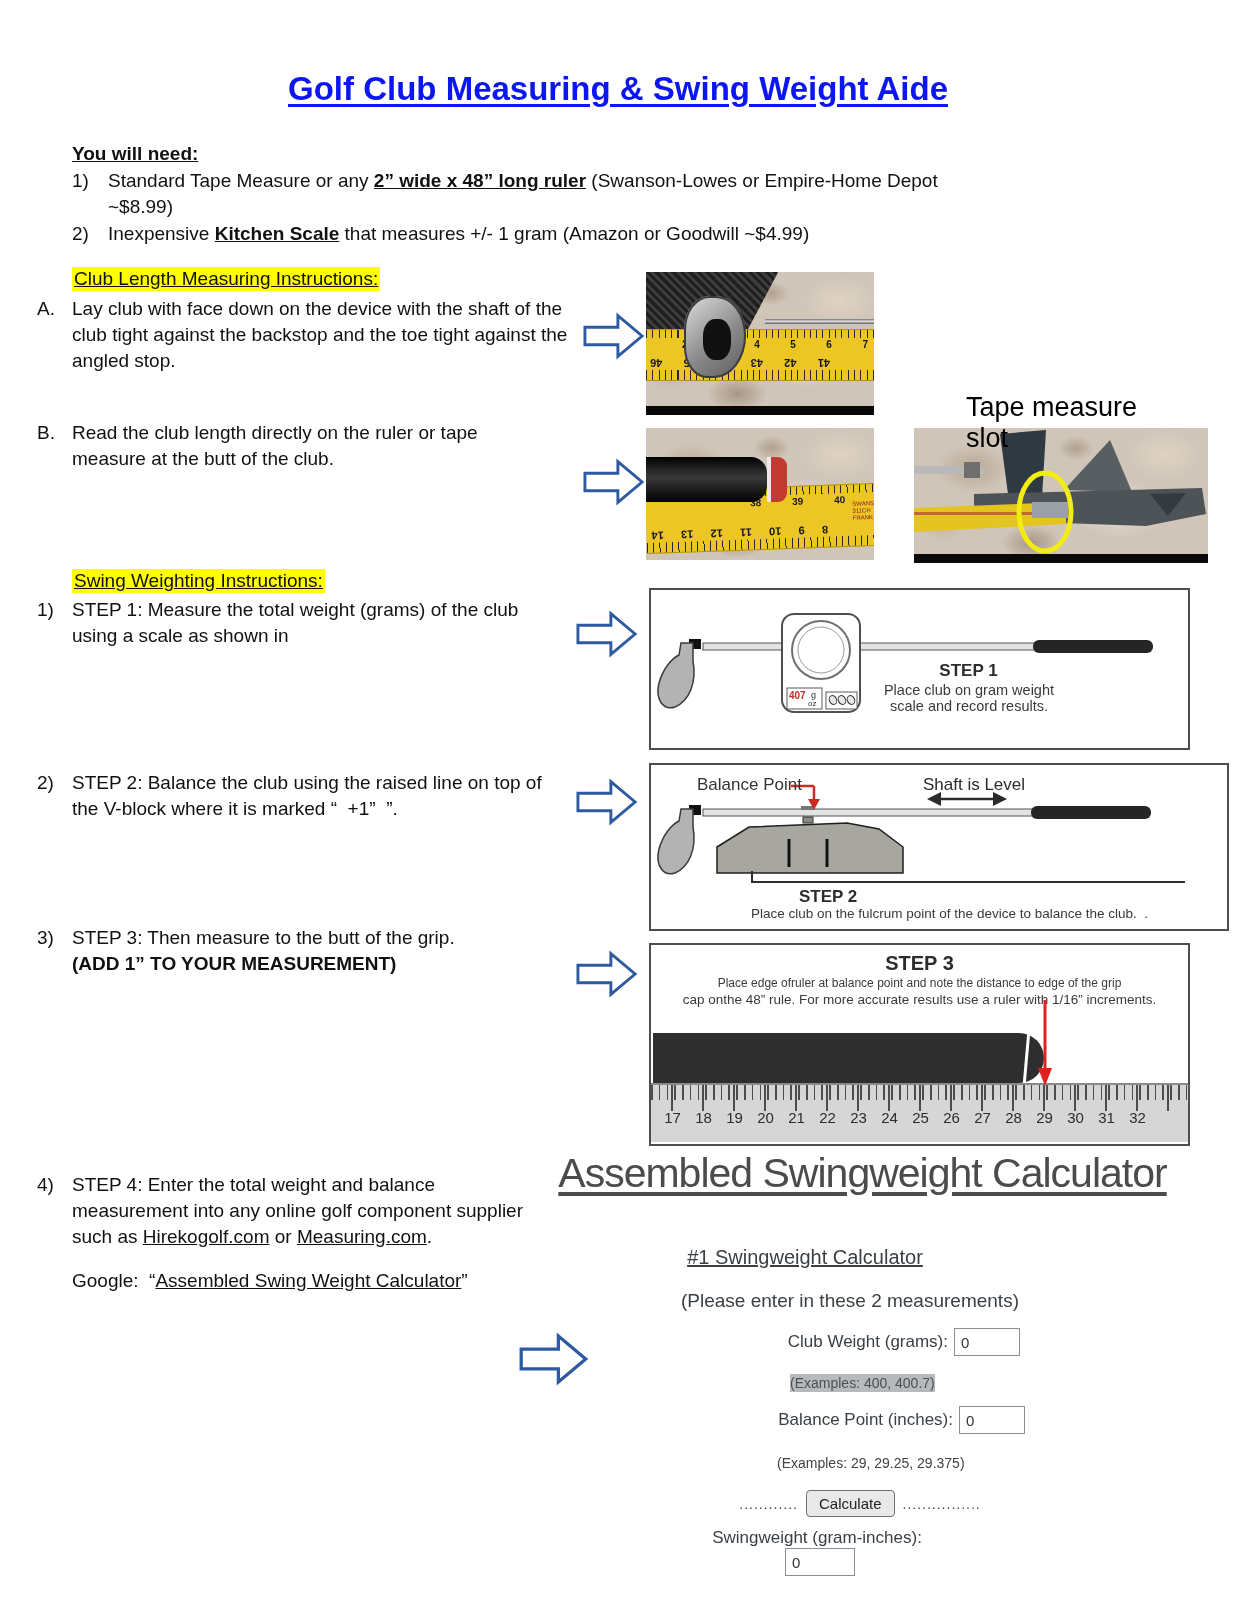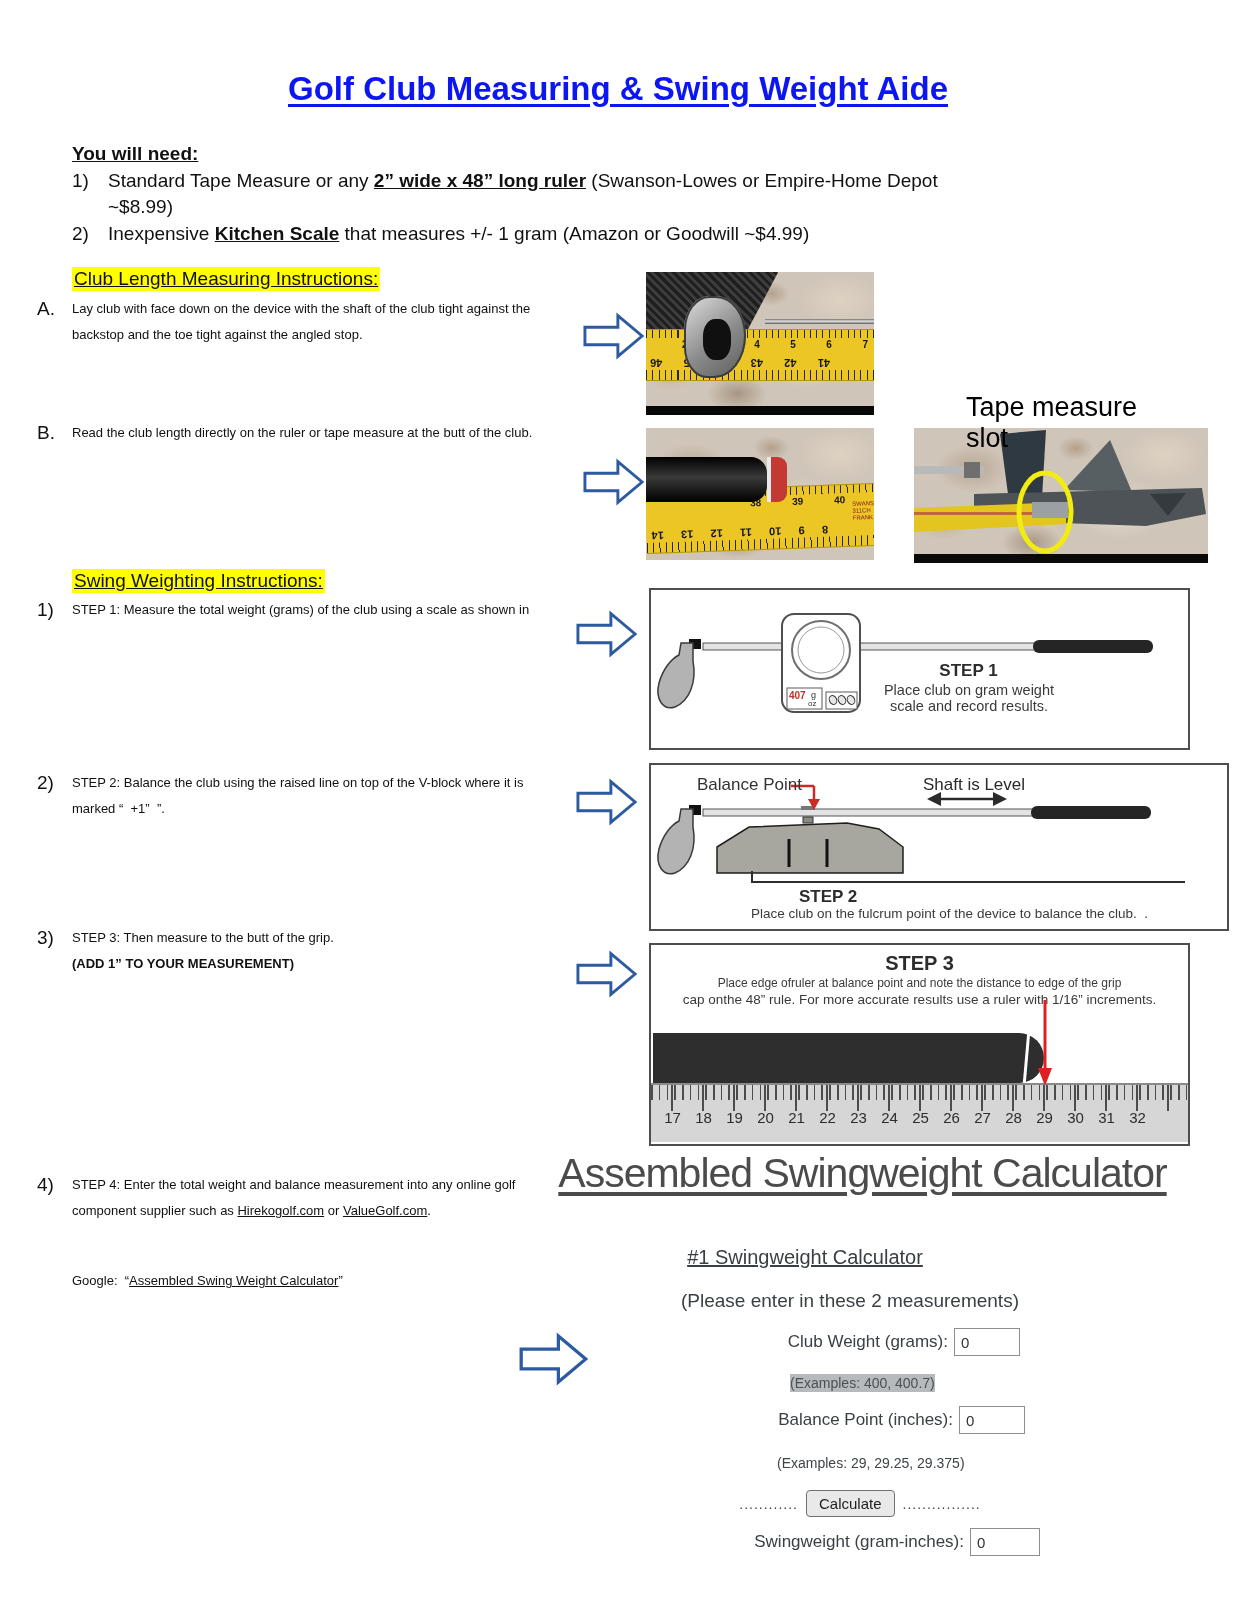--- a/index.html
+++ b/index.html
@@ -8,21 +8,21 @@
   .abs{position:absolute;}
   
   .title{width:100%;text-align:center;font-size:33px;font-weight:bold;color:#0b16f2;
          text-decoration:underline;text-underline-offset:4px;}
   .need-h{font-size:19px;font-weight:bold;text-decoration:underline;margin-bottom:3px;}
   .li{display:flex;font-size:19px;line-height:26px;margin-top:1px;}
   .li .num{width:36px;flex:none;}
   .bu{font-weight:bold;text-decoration:underline;}
   .hl{display:inline-block;background:#ffff00;font-size:19px;font-weight:normal;
       text-decoration:underline;padding:0 2px;line-height:24px;}
-  .para{font-size:13px;line-height:26px;}
+  .para{font-size:19px;line-height:26px;}
   .itemnum{font-size:19px;line-height:26px;}
   .plink{text-decoration:underline;color:#111;cursor:pointer;}
   
   .barrow{display:block;}
   
   .photo{position:absolute;overflow:hidden;background-color:#cfc5b8;
     background-image:
       radial-gradient(ellipse 60px 40px at 20% 30%, #b9a795 0%, transparent 60%),
       radial-gradient(ellipse 80px 50px at 70% 60%, #e6ddd0 0%, transparent 60%),
       radial-gradient(ellipse 50px 30px at 40% 85%, #a89684 0%, transparent 60%),
@@ -207,21 +207,21 @@
   <div class="abs itemnum" style="left:37px;top:597px;">1)</div>
   <div class="abs para" style="left:72px;top:597px;width:480px;">STEP 1: Measure the total weight (grams) of the club using a scale as shown in</div>
   <div class="abs itemnum" style="left:37px;top:770px;">2)</div>
   <div class="abs para" style="left:72px;top:770px;width:485px;">STEP 2: Balance the club using the raised line on top of the V-block where it is marked “&nbsp;&nbsp;+1”&nbsp;&nbsp;”.</div>
   <div class="abs itemnum" style="left:37px;top:925px;">3)</div>
   <div class="abs para" style="left:72px;top:925px;width:520px;">
     <div>STEP 3: Then measure to the butt of the grip.</div>
     <div style="font-weight:bold;">(ADD 1” TO YOUR MEASUREMENT)</div>
   </div>
   <div class="abs itemnum" style="left:37px;top:1172px;">4)</div>
-  <div class="abs para" style="left:72px;top:1172px;width:455px;"><span>STEP 4: Enter the total weight and balance measurement into any online golf component supplier such as </span><span class="plink">Hirekogolf.com</span><span> or </span><span class="plink">ValueGolf.com</span><span>.</span></div>
+  <div class="abs para" style="left:72px;top:1172px;width:455px;"><span>STEP 4: Enter the total weight and balance measurement into any online golf component supplier such as </span><span class="plink">Hirekogolf.com</span><span> or </span><span class="plink">Measuring.com</span><span>.</span></div>
   <div class="abs para" style="left:72px;top:1268px;width:520px;"><span>Google:&nbsp;&nbsp;“</span><span style="text-decoration:underline;">Assembled Swing Weight Calculator</span><span>”</span></div>
 
   <div class="sbox" style="left:649px;top:588px;width:537px;height:158px;">
     <svg width="537" height="158" viewBox="0 0 537 158" style="position:absolute;left:0;top:0;">
       <rect x="52" y="53" width="402" height="7" fill="#e3e3e3" stroke="#555" stroke-width="1"></rect>
       <rect x="382" y="50" width="120" height="13" rx="6" fill="#252525"></rect>
       <rect x="38" y="49" width="12" height="10" fill="#101010"></rect>
       <path d="M30,53 L42,53 L42,71 C46,93 38,111 24,117 C12,121 4,109 8,93 C12,79 20,69 28,65 Z" fill="#b3b3b3" stroke="#3a3a3a" stroke-width="1.5"></path>
       <rect x="131" y="24" width="78" height="98" rx="12" fill="#fff" stroke="#4f4f4f" stroke-width="2"></rect>
       <circle cx="170" cy="60" r="29" fill="none" stroke="#6f6f6f" stroke-width="2"></circle>
@@ -311,18 +311,18 @@
     <input class="finput" type="text" value="0" style="">
   </div>
   <div class="ex-pl" style="left:777px;top:1455px;">(Examples: 29, 29.25, 29.375)</div>
 
   <div class="frow" style="left:700px;top:1490px;width:320px;justify-content:center;">
     <span class="dots">............</span>
     <button class="calc-btn">Calculate</button>
     <span class="dots">................</span>
   </div>
 
-  <div class="frow" style="left:600px;top:1528px;width:440px;justify-content:flex-end;">
+  <div class="frow" style="left:600px;top:1528px;width:440px;justify-content:flex-end;flex-direction:column;">
     <span class="lab">Swingweight (gram-inches):</span>
     <input class="finput" type="text" style="width: 56px;" value="0">
   </div>
 
 </div>
 
 </body></html>

